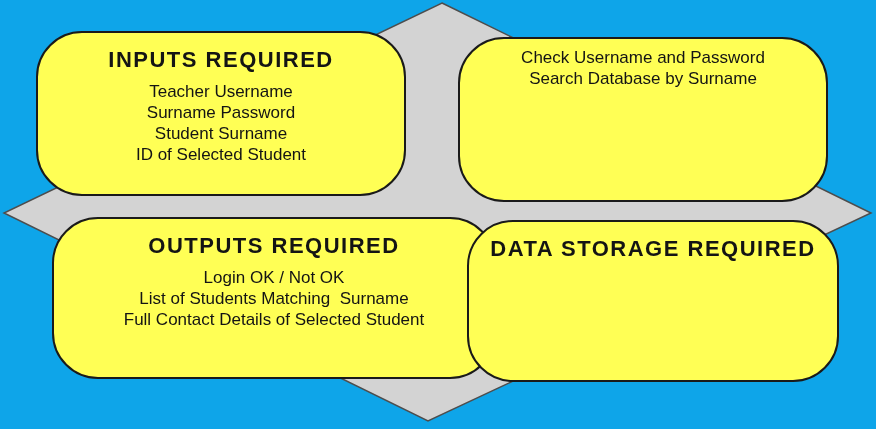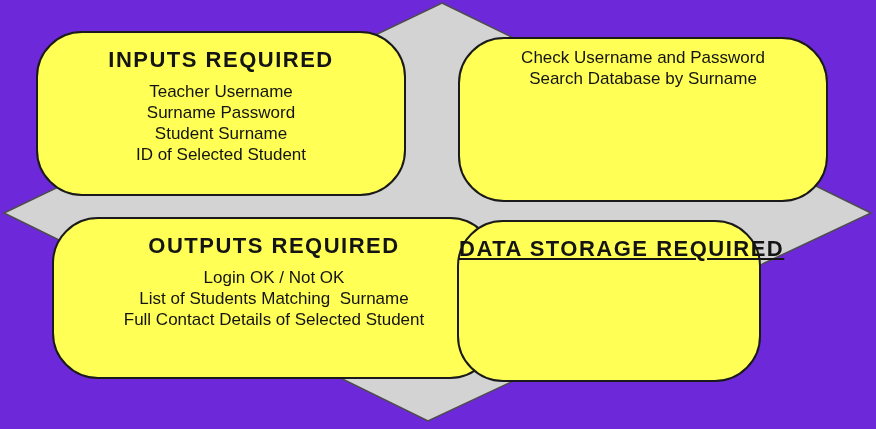--- a/index.html
+++ b/index.html
@@ -4,21 +4,21 @@
 <style>
   html, body {
     margin: 0;
     padding: 0;
     background: #ffffff;
   }
   .canvas {
     position: relative;
     width: 876px;
     height: 429px;
-    background: #6d28d9;
+    background: #0ea5e9;
     overflow: hidden;
     font-family: "Liberation Sans", sans-serif;
   }
   .diamond-svg {
     position: absolute;
     left: 0;
     top: 0;
     width: 876px;
     height: 429px;
   }
@@ -27,21 +27,21 @@
     box-sizing: border-box;
     background: #FFFF55;
     border: 2px solid #1a1a1a;
     border-radius: 46px;
     text-align: center;
     color: #141414;
   }
   .box-tl { left: 36px;  top: 31px;  width: 370px; height: 165px; }
   .box-tr { left: 458px; top: 37px;  width: 370px; height: 165px; }
   .box-bl { left: 52px;  top: 217px; width: 444px; height: 162px; }
-  .box-br { left: 457px; top: 220px; width: 304px; height: 162px; text-decoration: underline; }
+  .box-br { left: 467px; top: 220px; width: 372px; height: 162px; }
   .box-title {
     padding-top: 14px;
     font-size: 22px;
     font-weight: 600;
     letter-spacing: 1.5px;
     white-space: nowrap;
   }
   .box-body {
     margin-top: 8px;
     font-size: 17px;

